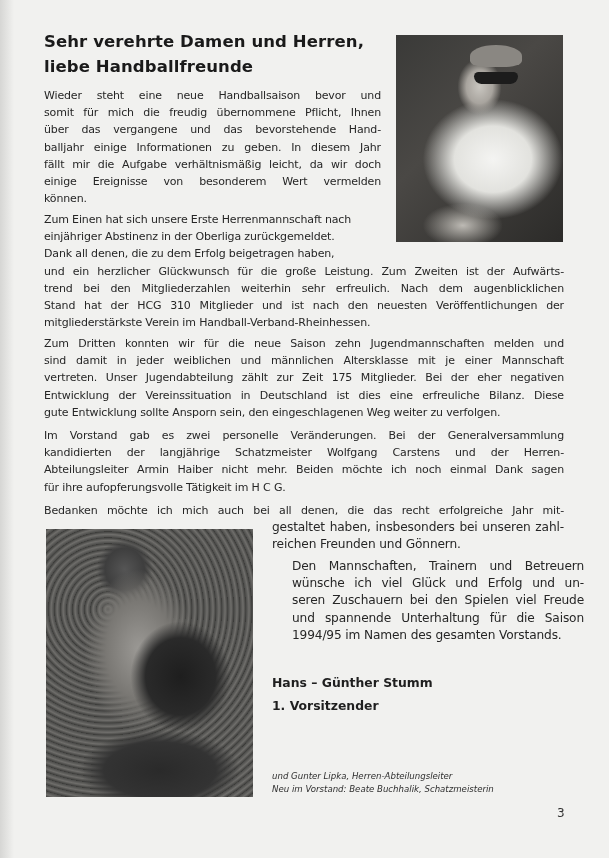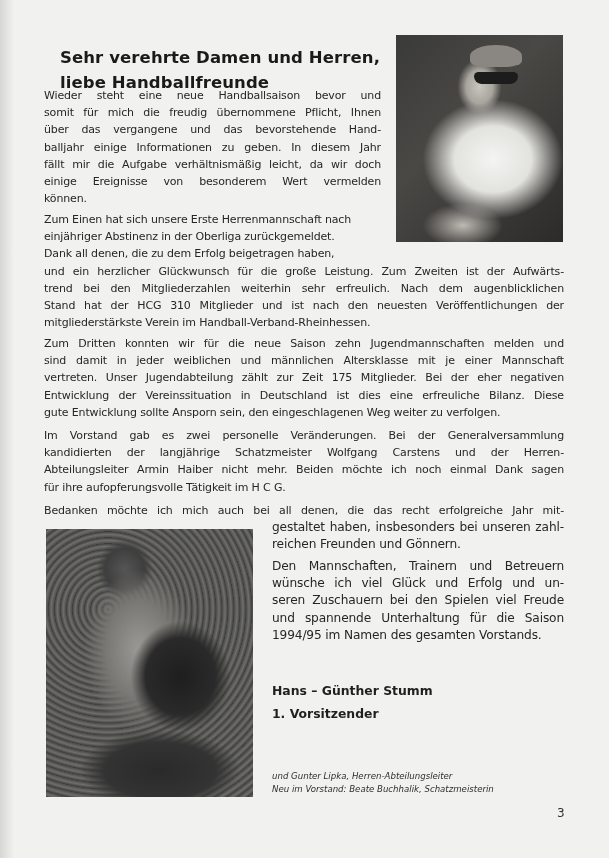--- a/index.html
+++ b/index.html
@@ -58,37 +58,37 @@
   }
   .col-right {
     position: absolute; left: 272px; width: 292px;
     font-size: 12.2px; line-height: 17.2px; color: #262626;
     letter-spacing: -0.15px;
   }
   .col-right .ln { display: block; white-space: nowrap; text-align: justify; text-align-last: justify; }
   .col-right .ln.last { text-align-last: left; }
   .signature {
     position: absolute; left: 272px; top: 671px;
-    font-weight: bold; font-size: 12.4px; line-height: 23px; color: #1f1f1f; margin-top: 8px;
+    font-weight: bold; font-size: 12.4px; line-height: 23px; color: #1f1f1f;
   }
   .caption {
     position: absolute; left: 272px; top: 770px;
     font-style: italic; font-size: 8.6px; line-height: 13px; color: #2e2e2e;
   }
   .page-number {
     position: absolute; left: 557px; top: 806px;
     font-size: 12px; color: #333;
   }
 </style>
 </head>
 <body>
 
 <div class="page-edge"></div>
 
-<h1 class="title" style="margin:16px;">
+<h1 class="title" style="margin:0;">
   <div>Sehr verehrte Damen und Herren,</div>
   <div>liebe Handballfreunde</div>
 </h1>
 
 <div class="photo photo-man">
   <div class="hair"></div>
   <div class="glasses"></div>
 </div>
 
 <div class="para" style="top:87px; width:337px;">
@@ -130,21 +130,21 @@
   <span class="ln">Bedanken möchte ich mich auch bei all denen, die das recht erfolgreiche Jahr mit-</span>
 </div>
 
 <div class="photo photo-women"></div>
 
 <div class="col-right" style="top:519px;">
   <span class="ln">gestaltet haben, insbesonders bei unseren zahl-</span>
   <span class="ln last">reichen Freunden und Gönnern.</span>
 </div>
 
-<div class="col-right" style="top:558px;">
+<div class="col-right" style="top:558px;margin-left:20px;">
   <span class="ln">Den Mannschaften, Trainern und Betreuern</span>
   <span class="ln">wünsche ich viel Glück und Erfolg und un-</span>
   <span class="ln">seren Zuschauern bei den Spielen viel Freude</span>
   <span class="ln">und spannende Unterhaltung für die Saison</span>
   <span class="ln last">1994/95 im Namen des gesamten Vorstands.</span>
 </div>
 
 <div class="signature">
   <div>Hans – Günther Stumm</div>
   <div>1. Vorsitzender</div>

